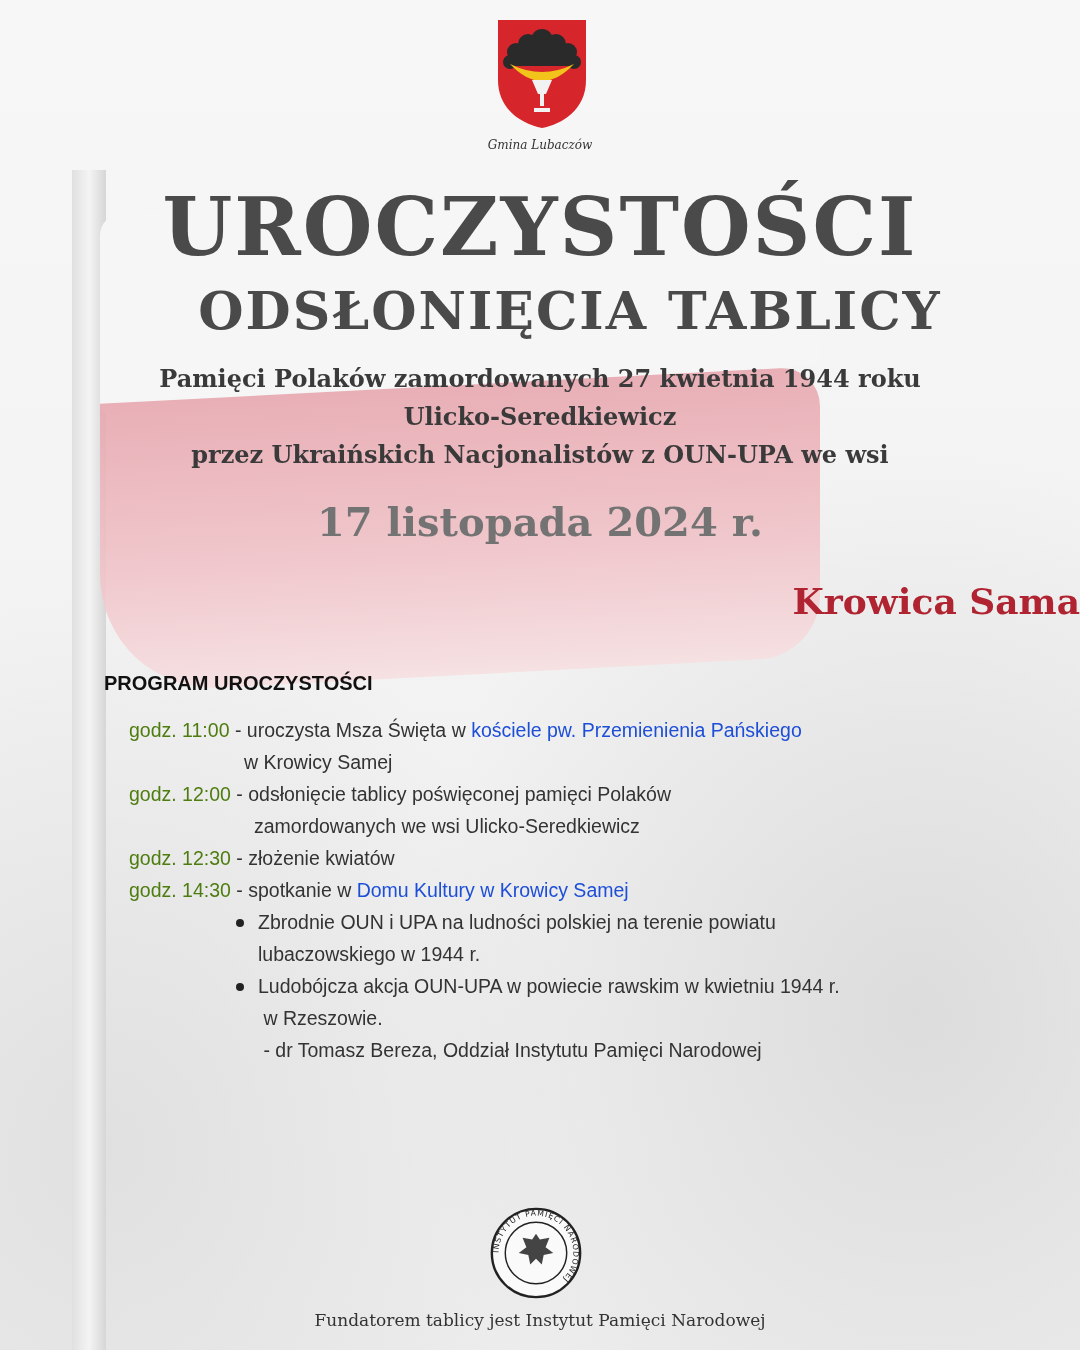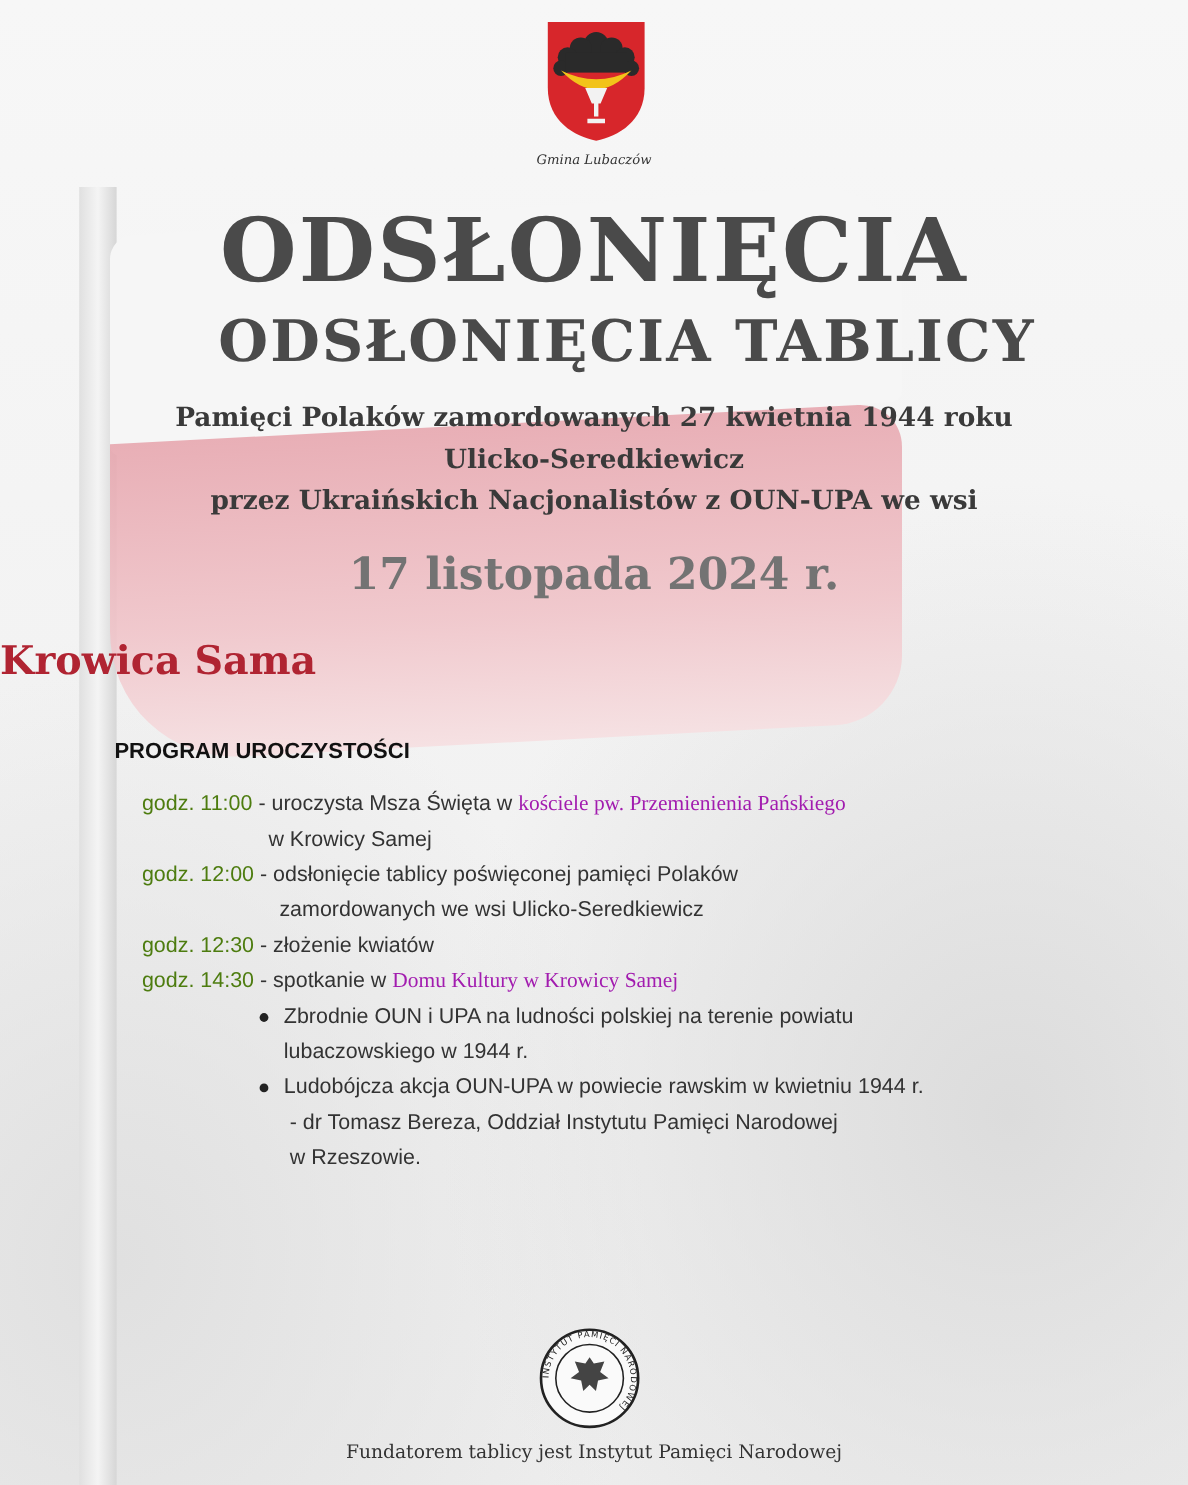--- a/index.html
+++ b/index.html
@@ -11,26 +11,26 @@
     .pole { position: absolute; left: 72px; top: 170px; width: 34px; height: 1180px; background: linear-gradient(90deg,#e0e0e0,#f4f4f4,#d6d6d6); }
     .flag-white { position: absolute; left: 100px; top: 190px; width: 720px; height: 200px; background: #f6f6f6; border-radius: 20px 80px 10px 10px; transform: skewY(-4deg); }
     .flag-red { position: absolute; left: 100px; top: 385px; width: 720px; height: 290px; background: linear-gradient(180deg,#e7a7af,#f0c4c9 60%, #f6dfe1); border-radius: 0 40px 60px 120px; transform: skewY(-3deg); opacity: .9; }
     .content { position: absolute; inset: 0; }
     .logo { position: absolute; left: 496px; top: 18px; width: 92px; }
     .logo-caption { position: absolute; left: 440px; top: 138px; width: 200px; text-align: center; font-family: "DejaVu Serif", serif; font-size: 12px; color: #333; font-style: italic; }
     .title1 { position: absolute; left: 0; width: 1080px; top: 180px; text-align: center; font-family: "DejaVu Serif", serif; font-weight: bold; font-size: 80px; color: #4a4a4a; letter-spacing: 2px; }
     .title2 { position: absolute; left: 0; width: 1080px; top: 280px; text-align: center; font-family: "DejaVu Serif", serif; font-weight: bold; font-size: 52px; color: #4a4a4a; letter-spacing: 2px; padding-left: 30px; }
     .subtitle { position: absolute; left: 120px; width: 840px; top: 360px; text-align: center; font-family: "DejaVu Serif", serif; font-weight: bold; font-size: 24px; line-height: 38px; color: #3a3a3a; }
     .date { position: absolute; left: 0; width: 1080px; top: 498px; text-align: center; font-family: "DejaVu Serif", serif; font-weight: bold; font-size: 40px; color: #737373; }
-    .place { position: absolute; left: 0; width: 1080px; top: 580px; text-align: left; font-family: "DejaVu Serif", serif; font-weight: bold; font-size: 36px; color: #b02432; }
+    .place { position: absolute; left: 0; width: 1080px; top: 580px; text-align: right; font-family: "DejaVu Serif", serif; font-weight: bold; font-size: 36px; color: #b02432; }
     .prog-title { position: absolute; left: 104px; top: 672px; font-weight: bold; font-size: 20px; color: #111; }
     .prog { position: absolute; left: 104px; top: 714px; width: 900px; font-size: 19.5px; line-height: 32px; color: #333; }
     .row { white-space: nowrap; }
     .time { color: #4d7c0f; margin-left: 25px; }
-    .em { color: #a21caf; font-family: Liberation Serif, serif; }
+    .em { color: #1d4ed8; }
     .cont { padding-left: 140px; }
     .bullets { list-style: none; margin: 0; padding: 0 0 0 130px; }
     .bullets li { position: relative; padding-left: 24px; }
     .bullets li::before { content: ""; position: absolute; left: 2px; top: 13px; width: 8px; height: 8px; border-radius: 50%; background: #222; }
     .sub { padding-left: 12px; }
     .ipn { position: absolute; left: 488px; top: 1205px; width: 96px; height: 96px; }
     .footer { position: absolute; left: 0; width: 1080px; top: 1310px; text-align: center; font-family: "DejaVu Serif", serif; font-size: 17px; color: #333; }
   </style>
 </head>
 <body>
@@ -51,21 +51,21 @@
         <circle cx="72" cy="34" r="9"></circle>
         <circle cx="14" cy="44" r="7"></circle>
         <circle cx="78" cy="44" r="7"></circle>
       <rect x="18" y="30" width="56" height="18"></rect>
     </g>
     <path d="M14 46 Q46 80 78 46 Q46 62 14 46 Z" fill="#f2c31a"></path>
     <path d="M36 62 H56 L50 76 H42 Z M44 76 H48 V88 H44 Z M38 90 H54 V94 H38 Z" fill="#f2f2f2"></path>
   </svg>
   <div class="logo-caption">Gmina Lubaczów</div>
 
-  <div class="title1">ODSŁONIĘCIA</div>
+  <div class="title1">UROCZYSTOŚCI</div>
   <div class="title2">ODSŁONIĘCIA TABLICY</div>
 
   <div class="subtitle">
     <div>Pamięci Polaków zamordowanych 27 kwietnia 1944 roku</div>
     <div>Ulicko-Seredkiewicz</div>
     <div>przez Ukraińskich Nacjonalistów z OUN-UPA we wsi</div>
   </div>
 
   <div class="date">17 listopada 2024 r.</div>
   <div class="place">Krowica Sama</div>
@@ -87,22 +87,22 @@
     <div class="row">
       <span class="time">godz. 14:30</span><span> - spotkanie w </span><span class="em">Domu Kultury w Krowicy Samej</span>
     </div>
     <ul class="bullets">
       <li>
         <div>Zbrodnie OUN i UPA na ludności polskiej na terenie powiatu</div>
         <div>lubaczowskiego w 1944 r.</div>
       </li>
       <li>
         <div style="white-space:nowrap">Ludobójcza akcja OUN-UPA w powiecie rawskim w kwietniu 1944 r.</div>
+        <div style="white-space:pre"> w Rzeszowie.</div>
         <div style="white-space:pre"> - dr Tomasz Bereza, Oddział Instytutu Pamięci Narodowej</div>
-        <div style="white-space:pre"> w Rzeszowie.</div>
       </li>
     </ul>
   </div>
 
   <svg class="ipn" viewBox="0 0 100 100">
     <circle cx="50" cy="50" r="46" fill="#fafafa" stroke="#222" stroke-width="2.5"></circle>
     <circle cx="50" cy="50" r="32" fill="none" stroke="#222" stroke-width="1.5"></circle>
     <defs>
         <path id="arc" d="M50 50 m-39 0 a39 39 0 1 1 78 0 a39 39 0 1 1 -78 0"></path>
       </defs>

